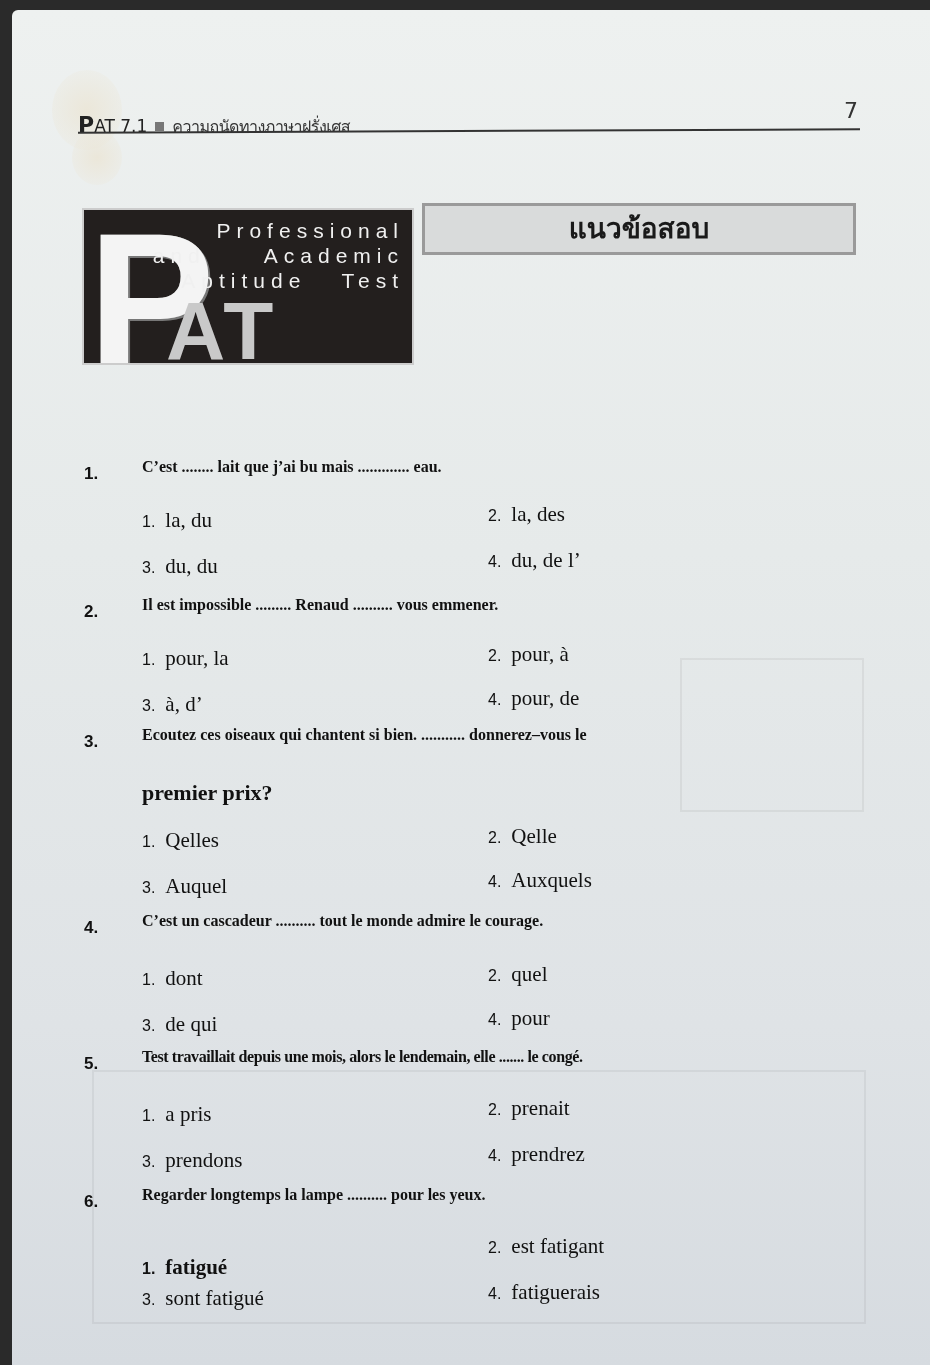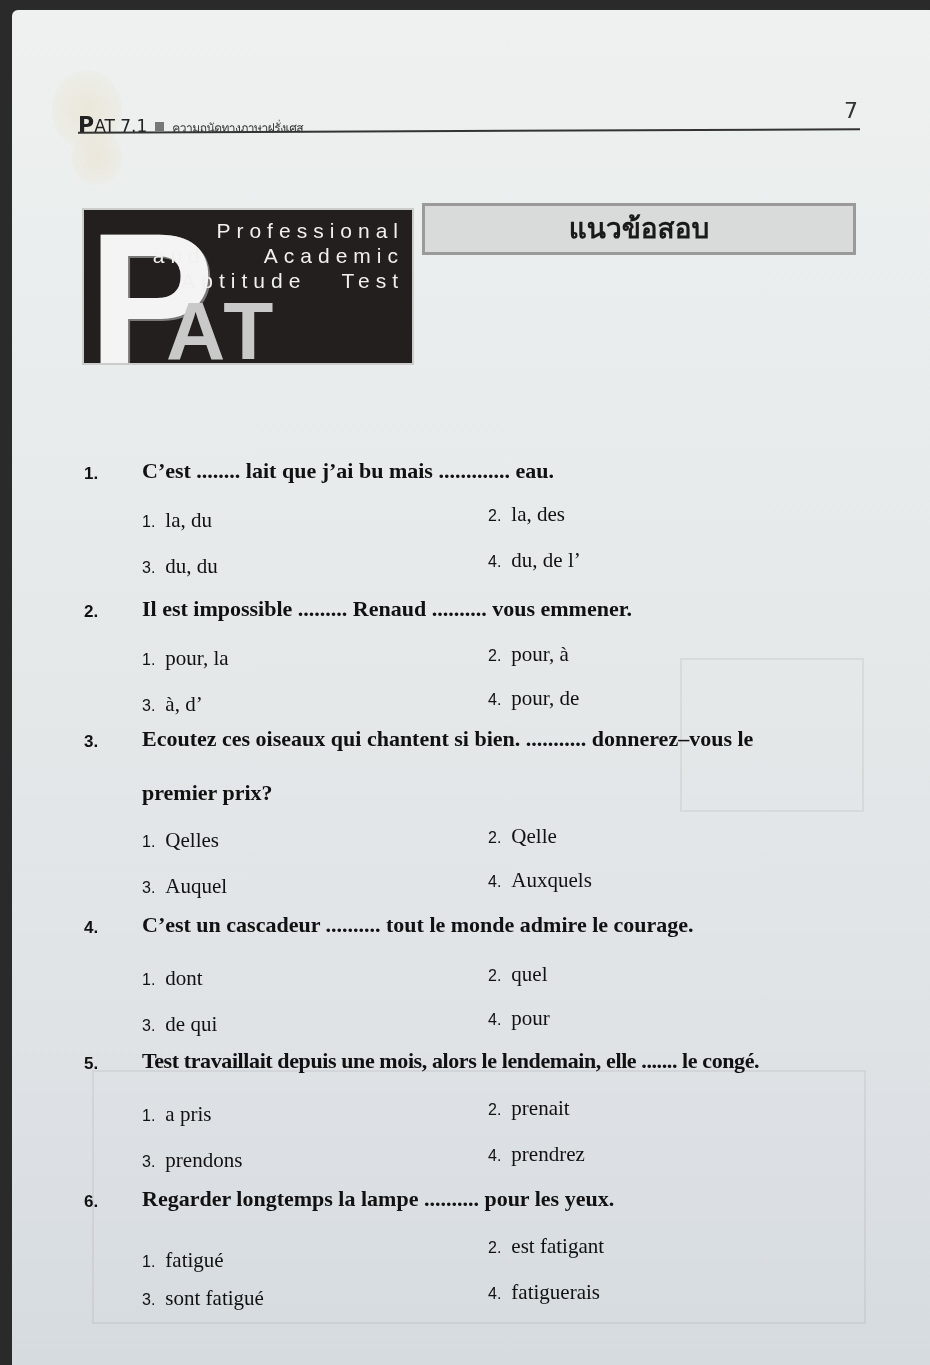--- a/index.html
+++ b/index.html
@@ -17,21 +17,21 @@
     .ghost-box {
       position: absolute; border: 2px solid rgba(80,80,80,0.08); pointer-events: none;
     }
     .running-head {
       position: absolute; left: 66px; top: 100px; width: 780px; height: 24px;
       font-family: "DejaVu Sans", sans-serif;
     }
     .rh-left { position: absolute; left: 0; top: 2px; font-size: 17px; color: #222; }
     .rh-left .big { font-size: 22px; font-weight: bold; }
     .rh-square { display: inline-block; width: 9px; height: 9px; background: #777; margin: 0 8px 1px 8px; vertical-align: middle; }
-    .rh-thai { font-size: 12px; color: #333; letter-spacing: -0.5px; }
+    .rh-thai { font-size: 16px; color: #333; letter-spacing: -0.5px; }
     .page-number { position: absolute; right: 0; top: -12px; font-size: 22px; color: #333; }
     .rh-rule { position: absolute; left: 66px; top: 120px; width: 782px; height: 2px; background: #333; transform: rotate(-0.25deg); }
 
     .logo {
       position: absolute; left: 70px; top: 198px; width: 332px; height: 157px;
       background: #231f1e; border: 2px solid #ccc; box-sizing: border-box; overflow: hidden;
     }
     .logo-p {
       position: absolute; left: 4px; top: -6px; font-family: "Liberation Sans", sans-serif;
       font-size: 190px; font-weight: bold; color: #f4f4f4; line-height: 1;
@@ -54,21 +54,21 @@
     .tb2 { top: 252px; width: 434px; height: 100px; font-size: 34px; line-height: 94px; }
 
     .instruction {
       position: absolute; left: 70px; top: 392px; font-size: 23px; font-weight: bold;
     }
     .q { position: absolute; left: 70px; width: 790px; }
     .q-num {
       position: absolute; left: 2px; font-family: "Liberation Sans", sans-serif;
       font-weight: bold; font-size: 17px; top: 6px;
     }
-    .q-text { position: absolute; left: 60px; font-size: 22px; font-weight: bold; white-space: nowrap; }
+    .q-text { position: absolute; left: 60px; font-size: 16px; font-weight: bold; white-space: nowrap; }
     .q-text2 { position: absolute; left: 60px; font-size: 22px; font-weight: bold; white-space: nowrap; }
     .opt { position: absolute; font-size: 21px; white-space: nowrap; }
     .opt .n { font-family: "Liberation Sans", sans-serif; font-size: 16px; margin-right: 10px; }
     .speck { position: absolute; width: 50px; height: 55px; border-radius: 50%;
       background: radial-gradient(circle, rgba(235,230,215,0.9), rgba(235,230,215,0)); }
   </style>
 </head>
 <body>
 
 <div class="page">
@@ -139,19 +139,19 @@
     <span class="q-text" style="letter-spacing:-0.4px;">Test travaillait depuis une mois, alors le lendemain, elle ....... le congé.</span>
     <div class="opt" style="left:60px; top:54px;"><span class="n">1.</span><span>a pris</span></div>
     <div class="opt" style="left:406px; top:48px;"><span class="n">2.</span><span>prenait</span></div>
     <div class="opt" style="left:60px; top:100px;"><span class="n">3.</span><span>prendons</span></div>
     <div class="opt" style="left:406px; top:94px;"><span class="n">4.</span><span>prendrez</span></div>
   </div>
 
   <div class="q" style="top:1176px;">
     <span class="q-num">6.</span>
     <span class="q-text">Regarder longtemps la lampe .......... pour les yeux.</span>
-    <div class="opt" style="left:60px; top:62px;"><span class="n">1.</span><span>fatigué</span></div>
+    <div class="opt" style="left:60px; top:69px;font-weight:bold;"><span class="n">1.</span><span>fatigué</span></div>
     <div class="opt" style="left:406px; top:48px;"><span class="n">2.</span><span>est fatigant</span></div>
     <div class="opt" style="left:60px; top:100px;"><span class="n">3.</span><span>sont fatigué</span></div>
     <div class="opt" style="left:406px; top:94px;"><span class="n">4.</span><span>fatiguerais</span></div>
   </div>
 
 </div>
 
 </body></html>

